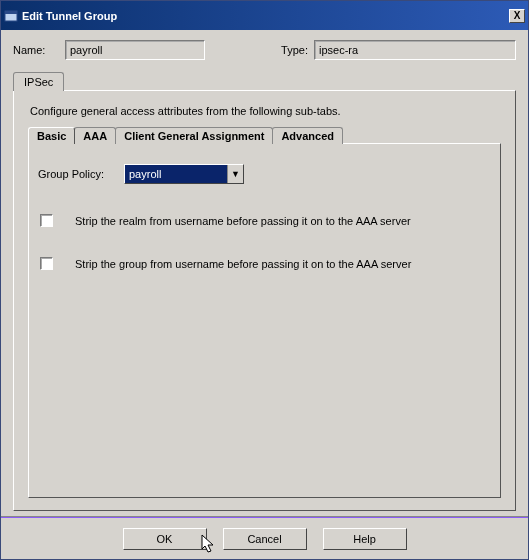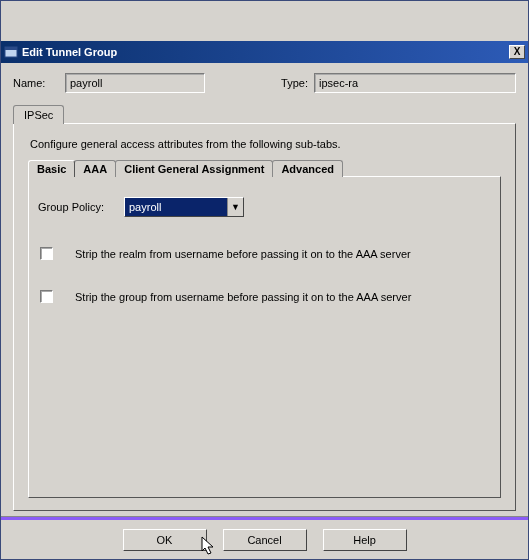--- a/index.html
+++ b/index.html
@@ -14,28 +14,27 @@
   }
   .window {
     width: 529px;
     height: 560px;
     border: 1px solid #3a4a7a;
     background: #d6d3ce;
     display: flex;
     flex-direction: column;
   }
   .titlebar {
-    height: 22px;
+    height: 29px;
     background: linear-gradient(to right, #0a2f6b, #2d5bb7);
     display: flex;
     align-items: center;
     padding: 0 3px;
     color: #fff;
     font-weight: bold;
-    margin-top: 40px;
   }
   .titlebar .icon {
     width: 14px; height: 14px;
     margin-right: 4px;
     display: inline-flex;
     align-items: center;
     justify-content: center;
   }
   .titlebar .title-text { flex: 1; font-size: 11px; }
   .titlebar .close {
@@ -193,21 +192,21 @@
     border: 1px solid #888;
     border-top-color: #7a7a7a;
     border-left-color: #7a7a7a;
     border-right-color: #fff;
     border-bottom-color: #fff;
     box-shadow: inset 1px 1px 0 #aaa;
     cursor: pointer;
   }
   .footer {
     height: 42px;
-    border-top: 3px solid #8b5cf6;
+    border-top: 1px solid #8b5cf6;
     box-shadow: 0 -1px 0 #888;
     display: flex;
     align-items: center;
     justify-content: center;
     gap: 16px;
     position: relative;
   }
   .btn {
     width: 84px; height: 22px;
     border: 1px solid #888;

